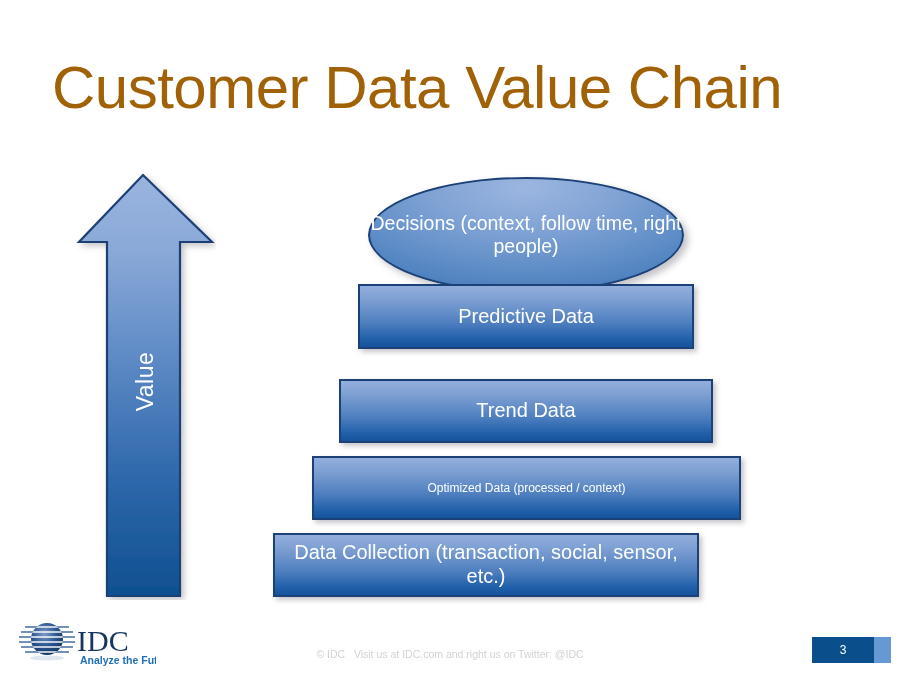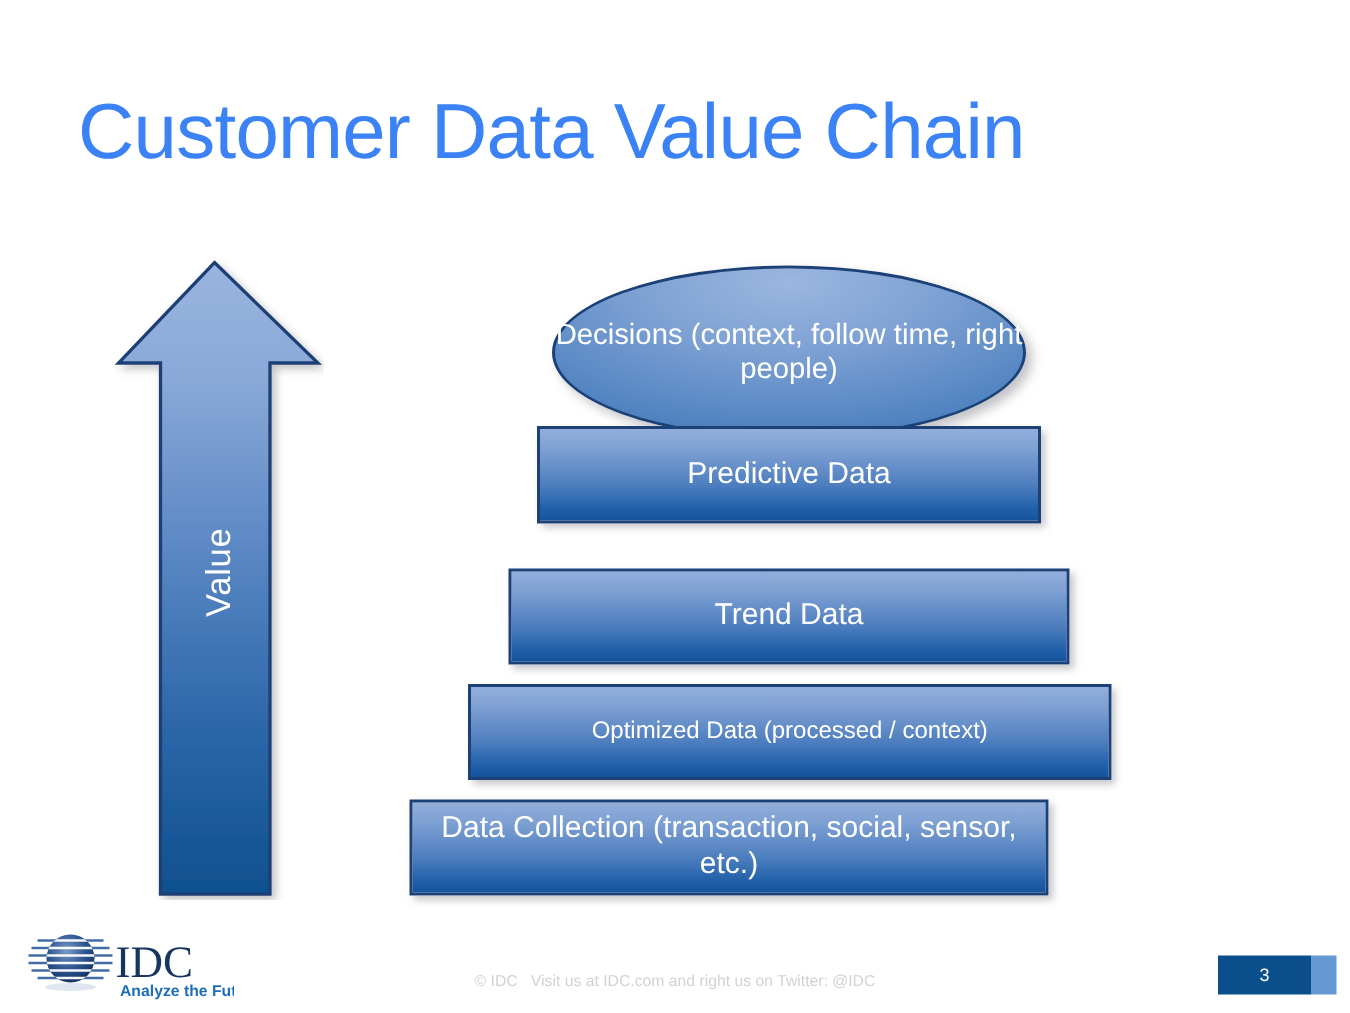--- a/index.html
+++ b/index.html
@@ -16,23 +16,23 @@
     height: 675px;
     background: #ffffff;
     overflow: hidden;
   }
 
   
   #slide-title {
     position: absolute;
     left: 52px;
     top: 57px;
-    font-size: 52px;
+    font-size: 60px;
     line-height: 62px;
-    color: #3b82f6;
+    color: #a16207;
     letter-spacing: -0.5px;
     white-space: nowrap;
   }
 
   
   #value-arrow {
     position: absolute;
     left: 76px;
     top: 172px;
     width: 140px;
@@ -109,21 +109,21 @@
     height: 64px;
   }
   #shape-trend .shape-label { font-size: 20px; }
 
   #shape-optimized {
     left: 312px;
     top: 456px;
     width: 429px;
     height: 64px;
   }
-  #shape-optimized .shape-label { font-size: 16px; }
+  #shape-optimized .shape-label { font-size: 12px; }
 
   #shape-collection {
     left: 273px;
     top: 533px;
     width: 426px;
     height: 64px;
   }
   #shape-collection .shape-label { font-size: 20px; }
 
   

